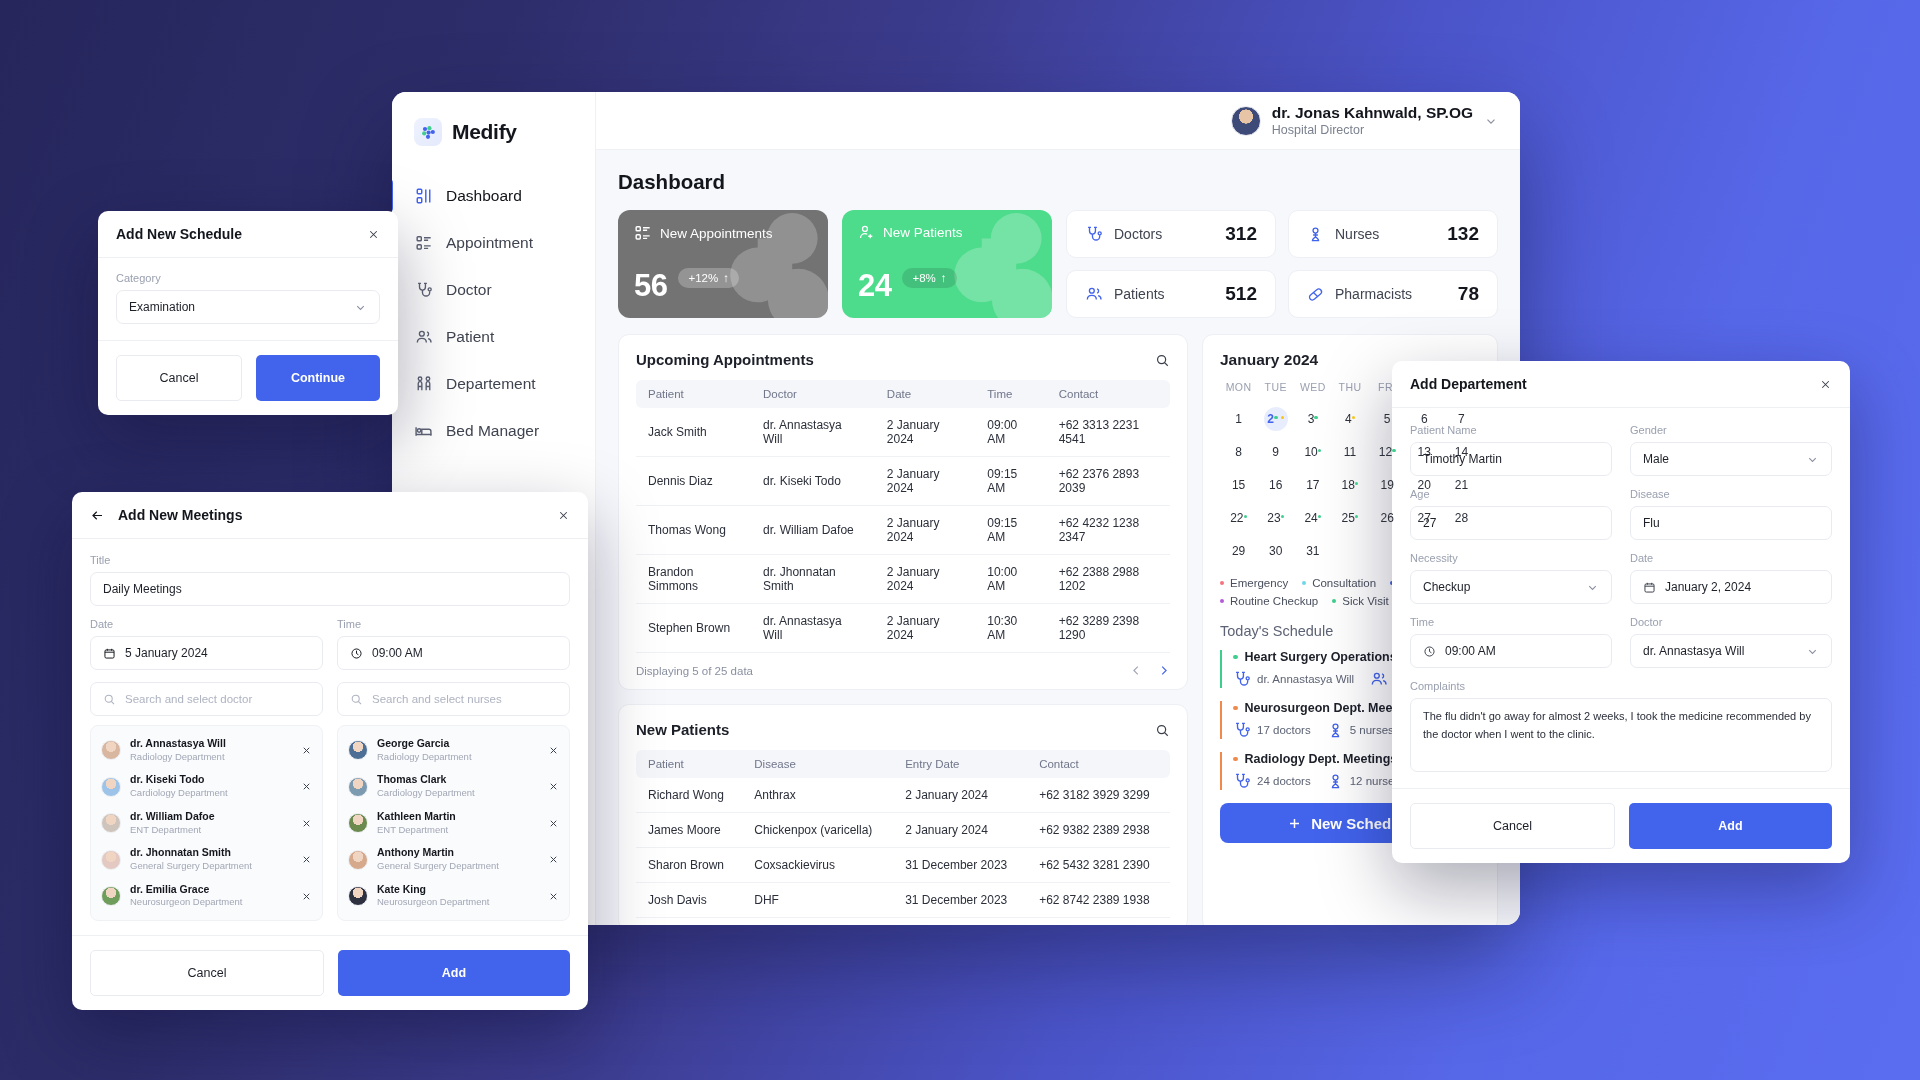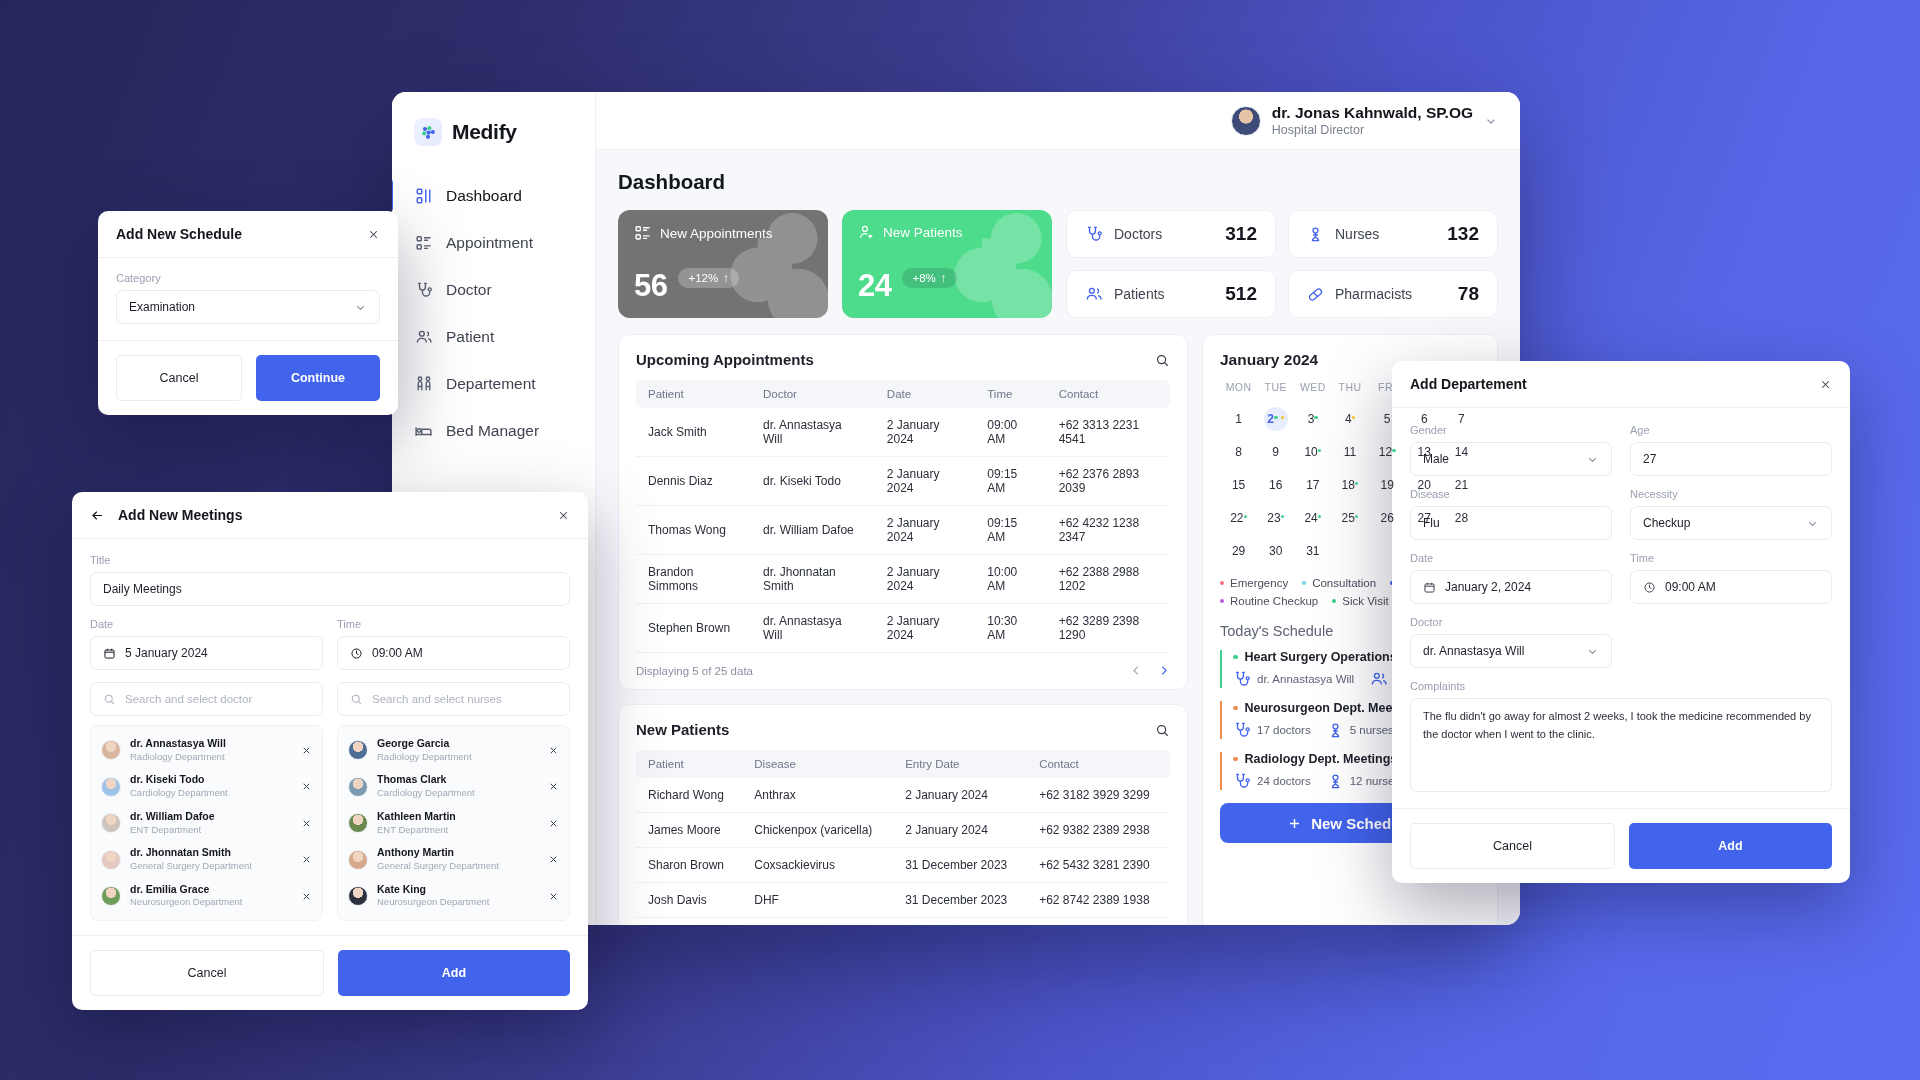--- a/index.html
+++ b/index.html
@@ -151,21 +151,21 @@
          font-size:12.5px; cursor:pointer; }
   .btn.ghost { border:1px solid #e9ebf1; color:#1d2029; background:#fff;}
   .btn.primary { background:#4263eb; color:#fff; font-weight:600; }
 
   
   #dlg-schedule { left:98px; top:211px; width:300px; }
   
   #dlg-appt { left:1392px; top:361px; width:458px; }
   #dlg-appt .grid2 { display:grid; grid-template-columns:1fr 1fr; gap:12px 18px; padding:16px 18px 0 18px;}
   #dlg-appt .full { grid-column:1 / -1; }
-  .ta { border:1px solid #e9ebf1; border-radius:7px; height:94px; padding:9px 12px;
+  .ta { border:1px solid #e9ebf1; border-radius:7px; height:74px; padding:9px 12px;
         font-size:11px; color:#2b2f3a; line-height:1.6; }
   
   #dlg-meet { left:72px; top:492px; width:516px; }
   #dlg-meet .body { padding: 15px 18px 0 18px; }
   .row2 { display:grid; grid-template-columns:1fr 1fr; gap:14px; }
   .searchbox { border:1px solid #e9ebf1; border-radius:7px; height:34px; display:flex;
                align-items:center; gap:9px; padding:0 12px; font-size:11.5px; color:#aeb3c0; }
   .pbox { background:#fafbfd; border:1px solid #f0f1f5; border-radius:8px; padding:6px 10px; margin-top:9px;}
   .prow { display:flex; align-items:center; gap:9px; padding:5px 0; }
   .pav { width:20px;height:20px;border-radius:50%;flex:0 0 20px; border:1px solid #eceef3; }
@@ -827,20 +827,26 @@
   <div class="dlg-head">
     <div class="dlg-title">Add Departement</div>
     <span class="x">
       <svg width="13" height="13" viewBox="0 0 20 20" fill="none" stroke="#3a3f4b" stroke-width="1.6">
           <path d="M5 5l10 10M15 5L5 15"></path>
         </svg>
     </span>
   </div>
   <div class="grid2">
     <div>
+      <span class="fl">Patient Name</span>
+      <div class="fld">
+        <span>Timothy Martin</span>
+      </div>
+    </div>
+    <div>
       <span class="fl">Gender</span>
       <div class="fld sel-like">
         <span>Male</span>
         <span>
           <svg width="13" height="13" viewBox="0 0 20 20" fill="none" stroke="#8a90a0" stroke-width="1.7">
               <path d="M5 8l5 5 5-5"></path>
             </svg>
         </span>
       </div>
     </div>

